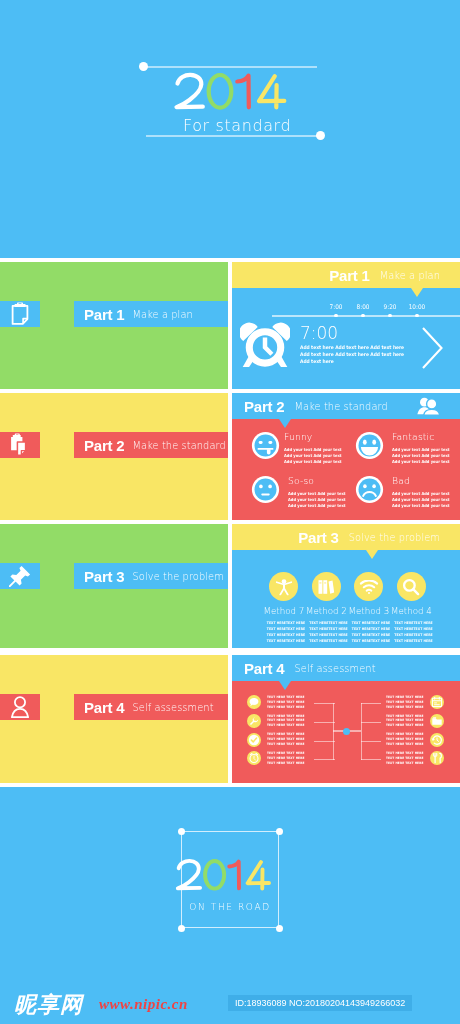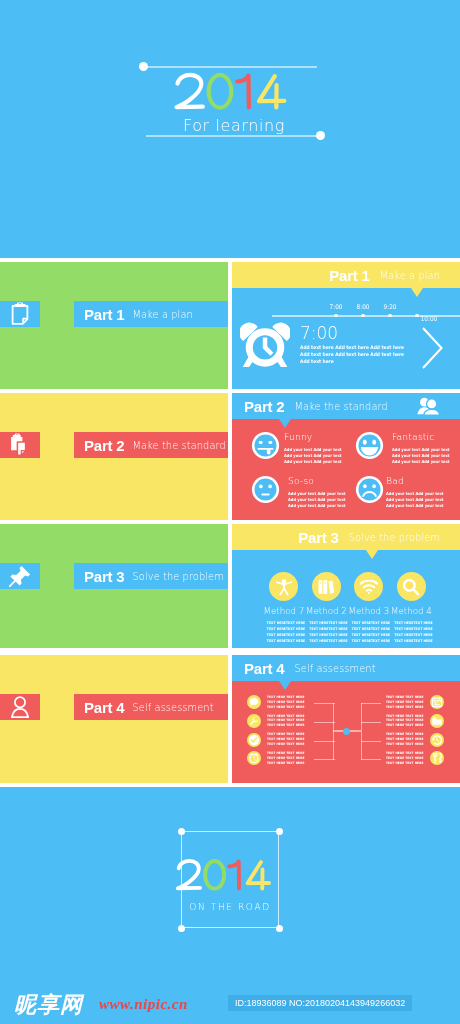--- a/index.html
+++ b/index.html
@@ -104,21 +104,21 @@
     <g fill="none" stroke-width="4.2" stroke-linecap="round" stroke-linejoin="round">
       <path stroke="#FFFFFF" d="M177.5 83.5 C178.8 77.8, 185 74.6, 190.5 74.8 C197 75, 201.6 79, 201.3 84.5 C201 90.2, 195.6 95.3, 189.5 100 C183 105, 178.3 106.6, 176.5 107.2 L202.8 106.7"></path>
       <ellipse stroke="#92DC67" cx="220" cy="91.3" rx="11.3" ry="16.3"></ellipse>
       <path stroke="#F05B5B" d="M237.3 81.5 C241.8 81.2, 246.3 79.3, 248.5 75.6 L248.8 107.3"></path>
       <path stroke="#F9E665" d="M274.8 76.2 L259 101.2 L284.3 100.9 M276.6 85 L276.3 107.4"></path>
     </g>
   </svg>
   <div class="hline" style="left:146px;top:135px;width:174px;"></div>
   <div class="hdot" style="left:316px;top:131px;"></div>
   <div style="position:absolute;left:183px;top:116px;
-              font-family:'DejaVu Sans',sans-serif;font-weight:200;font-size:16px;color:#fff;letter-spacing:.6px;white-space:nowrap;">For learning</div>
+              font-family:'DejaVu Sans',sans-serif;font-weight:200;font-size:16px;color:#fff;letter-spacing:.6px;white-space:nowrap;">For standard</div>
 </div>
 
 <div class="slide left r1" style="background:#92DC67;">
   <div class="iconbox" style="background:#4DBDF5;">
     <svg width="18" height="23" viewBox="0 0 18 23">
       <path d="M1.6 3.4h14.8v13.2l-4.6 4.8H1.6z" fill="none" stroke="#fff" stroke-width="1.8" stroke-linejoin="round"></path>
       <path d="M12.1 21.4v-5.2h4.5" fill="none" stroke="#fff" stroke-width="1.7" stroke-linejoin="round"></path>
       <rect x="3.6" y="1.6" width="10.9" height="2.9" rx="0.5" fill="#fff"></rect>
       <rect x="6.8" y="0.1" width="4.4" height="2.4" rx="0.7" fill="none" stroke="#fff" stroke-width="1.5"></rect>
     </svg>
@@ -136,21 +136,21 @@
     <span class="tri" style="left:179px;border-top:9px solid #F9E665;"></span>
   </div>
   <div class="tl-line"></div>
   <span class="tl-dot" style="left:104px;"></span>
   <span class="tl-dot" style="left:131px;"></span>
   <span class="tl-dot" style="left:158px;"></span>
   <span class="tl-dot" style="left:185px;"></span>
   <span class="tl-lab" style="left:104px;">7:00</span>
   <span class="tl-lab" style="left:131px;">8:00</span>
   <span class="tl-lab" style="left:158px;">9:20</span>
-  <span class="tl-lab" style="left:197px;margin-top:12px;">10:00</span>
+  <span class="tl-lab" style="left:185px;">10:00</span>
 
   <svg class="abs" style="left:7.5px;top:58px;" width="50" height="50" viewBox="0 0 48 48">
     <path d="M17.0 6.8 A9.8 9.8 0 1 0 3.1 20.2 Z" fill="#fff"></path>
     <path d="M31.0 6.8 A9.8 9.8 0 1 1 44.9 20.2 Z" fill="#fff"></path>
     <path d="M8.6 34.6 L2.6 45.2 h6.1 l4.9 -7.4 Z" fill="#fff"></path>
     <path d="M39.4 34.6 L45.4 45.2 h-6.1 l-4.9 -7.4 Z" fill="#fff"></path>
     <path d="M24 7.8 A18.5 18.5 0 0 1 24 44.8 A18.5 18.5 0 0 1 24 7.8 Z M24 14.6 A11.7 11.7 0 0 0 24 38.0 A11.7 11.7 0 0 0 24 14.6 Z" fill="#fff" fill-rule="evenodd"></path>
     <path d="M24.0 16.8 v9.5 l6.6 6.6" fill="none" stroke="#fff" stroke-width="4.3"></path>
   </svg>
 
@@ -234,21 +234,21 @@
   </div>
 
   <div class="face-row" style="left:123px;top:82px;">
     <svg width="29" height="29" viewBox="0 0 29 29">
       <circle cx="14.5" cy="14.5" r="13.6" fill="#fff"></circle>
       <circle cx="14.5" cy="14.5" r="11.0" fill="#4DBDF5"></circle>
       <ellipse cx="9.9" cy="11.2" rx="1.8" ry="2.0" fill="#fff"></ellipse>
       <ellipse cx="19.1" cy="11.2" rx="1.8" ry="2.0" fill="#fff"></ellipse>
       <path d="M8.1 21.0 a7.1 7.1 0 0 1 12.8 0" fill="none" stroke="#fff" stroke-width="1.9" stroke-linecap="round"></path>
     </svg>
-    <div style="margin-left:2px;margin-top:1px;">
+    <div style="margin-left:8px;margin-top:1px;">
       <div class="face-lab">Bad</div>
       <div class="face-txt">Add your text Add your text Add your text Add your text Add your text Add your text</div>
     </div>
   </div>
 </div>
 
 <div class="slide left r3" style="background:#92DC67;">
   <div class="iconbox" style="background:#4DBDF5;">
     <svg width="22" height="22" viewBox="0 0 22 22">
       <path d="M12.6 0.9 L21.1 9.4 L18.9 11.6 L16.2 10.4 L11.9 14.7 L12.6 18.6 L10.6 20.6 L1.4 11.4 L3.4 9.4 L7.3 10.1 L11.6 5.8 L10.4 3.1 Z" fill="#fff"></path>

